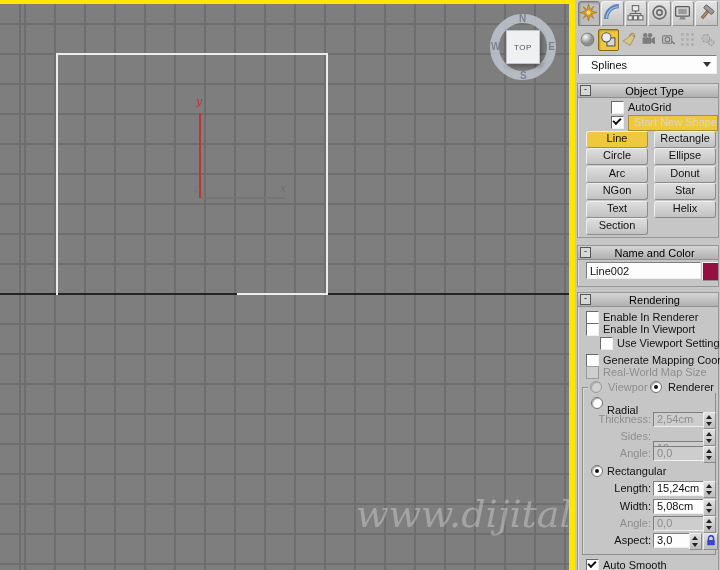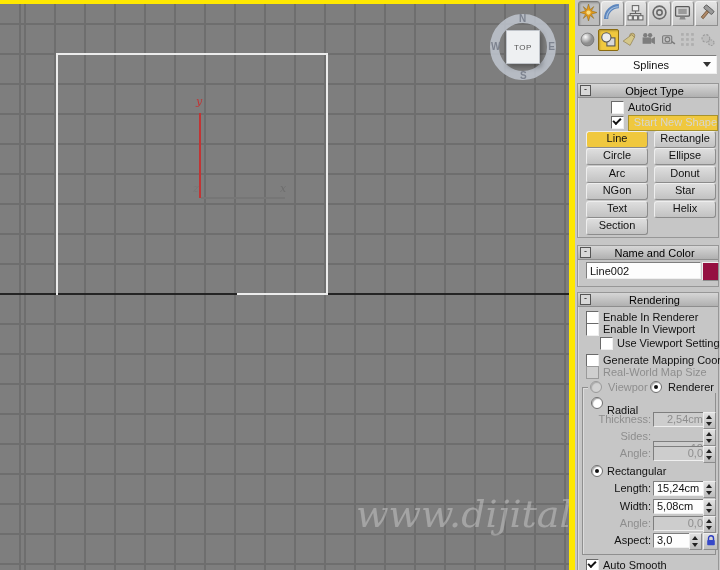--- a/index.html
+++ b/index.html
@@ -49,21 +49,21 @@
     border:1px solid #8f8f8f;border-top-color:#f2f2f2;border-left-color:#f2f2f2;
     border-radius:3px 3px 0 0;display:flex;align-items:center;justify-content:center;}
   .tab.active{background:#bdbdbd;border-color:#7c7c7c;box-shadow:inset 1px 1px 2px rgba(0,0,0,.25);}
   .cats{position:absolute;left:3px;top:29px;width:139px;height:22px;display:flex;}
   .cat{flex:1;display:flex;align-items:center;justify-content:center;border-radius:2px;}
   .cat.active{background:#f0c83e;border:1px solid #8a6a10;box-shadow:inset 1px 1px 2px rgba(0,0,0,.25);}
 
   .dropdown{position:absolute;left:3px;top:55px;width:137px;height:17px;background:#fdfdfd;
     border:1px solid #7e7e7e;border-bottom-color:#efefef;border-right-color:#efefef;
     display:flex;align-items:center;}
-  .dropdown .val{flex:1;padding-left:20px;text-align:center;}
+  .dropdown .val{flex:1;padding-left:12px;}
   .dd-arrow{width:0;height:0;border-left:4px solid transparent;border-right:4px solid transparent;
     border-top:5px solid #333;margin-right:5px;}
 
   .rollout{position:absolute;left:2px;width:140px;border:1px solid #979797;
     box-shadow:inset 1px 1px 0 #dcdcdc;}
   .ro-head{position:relative;height:13px;background:linear-gradient(#d6d6d6,#b0b0b0);
     border-bottom:1px solid #8e8e8e;display:flex;align-items:center;}
   .ro-minus{width:9px;height:9px;margin-left:2px;background:#d8d8d8;border:1px solid #555;
     font:9px/7px "Liberation Sans",sans-serif;text-align:center;color:#111;}
   .ro-title{flex:1;text-align:center;font-size:11px;color:#000;}
@@ -86,21 +86,21 @@
   .txtfield{position:absolute;height:15px;background:#fdfdfd;border:1px solid #7e7e7e;
     border-bottom-color:#efefef;border-right-color:#efefef;font:11px "Liberation Sans",sans-serif;
     padding:0 0 0 3px;color:#111;}
   .swatch{position:absolute;left:124px;top:16px;width:15px;height:17px;border:1px solid #8e8e8e;
     border-top-color:#eee;border-left-color:#eee;}
 
   .numrow .flbl{position:absolute;left:0;width:73px;text-align:right;}
   .numfield{position:absolute;left:75px;width:46px;height:13px;background:#fdfdfd;
     border:1px solid #7e7e7e;border-bottom-color:#efefef;border-right-color:#efefef;
     font-size:11px;line-height:13px;padding-left:3px;}
-  .numfield.dis{background:#cdcdcd;color:#8e8e8e;text-align:right;}
+  .numfield.dis{background:#cdcdcd;color:#8e8e8e;}
   .spinner{position:absolute;left:125px;width:11px;height:15px;background:linear-gradient(#e0e0e0,#bdbdbd);
     border:1px solid #8c8c8c;border-top-color:#eee;border-left-color:#eee;}
   .spinner::before{content:"";position:absolute;left:2px;top:2px;width:0;height:0;
     border-left:3px solid transparent;border-right:3px solid transparent;border-bottom:4px solid #222;}
   .spinner::after{content:"";position:absolute;left:2px;bottom:2px;width:0;height:0;
     border-left:3px solid transparent;border-right:3px solid transparent;border-top:4px solid #222;}
 
   .radio{position:absolute;width:10px;height:10px;border-radius:50%;background:#fff;
     border:1px solid #6f6f6f;box-shadow:inset 1px 1px 1px #aaa;}
   .radio.sel::after{content:"";display:block;width:4px;height:4px;border-radius:50%;background:#111;margin:3px;}

